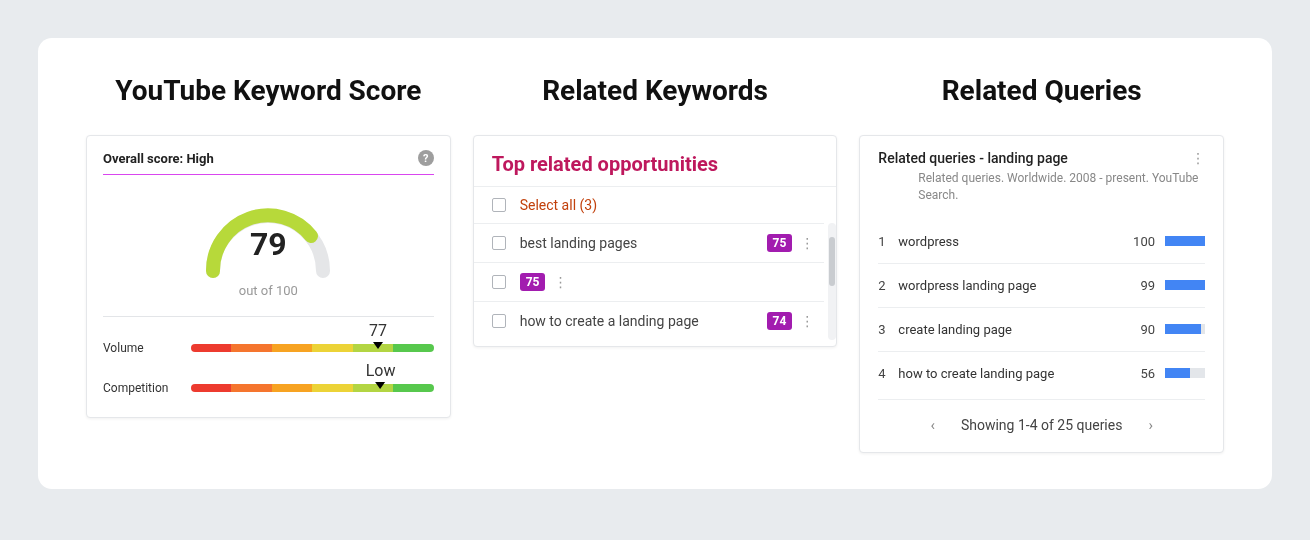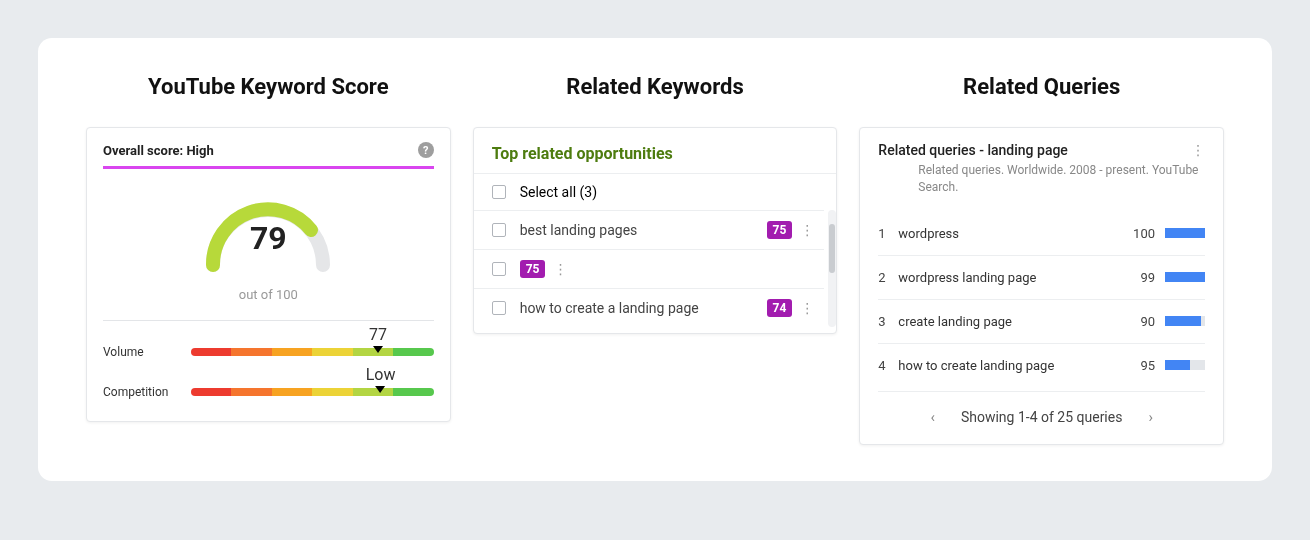--- a/index.html
+++ b/index.html
@@ -16,40 +16,40 @@
   padding: 36px 48px;
   display: flex;
   gap: 22px;
 }
 .column {
   flex: 1;
   display: flex;
   flex-direction: column;
 }
 .column-title {
-  font-size: 22px;
+  font-size: 28px;
   font-weight: 700;
   color: #111;
   text-align: center;
   margin-bottom: 28px;
 }
 .panel {
   background: #fff;
   border: 1px solid #e5e7ea;
   border-radius: 4px;
   box-shadow: 0 1px 3px rgba(0,0,0,0.06);
 }
 
 
 .score-panel { padding: 14px 16px 22px; }
 .score-header {
   display: flex;
   justify-content: space-between;
   align-items: center;
-  border-bottom: 3px solid #d946ef;
+  border-bottom: 1px solid #d946ef;
   padding-bottom: 8px;
   margin-bottom: 10px;
 }
 .score-header-text {
   font-size: 13px;
   font-weight: 700;
   color: #222;
 }
 .help-icon {
   width: 16px; height: 16px;
@@ -76,21 +76,21 @@
   position: absolute;
   top: 34px; left: 0; right: 0;
   text-align: center;
   font-size: 32px;
   font-weight: 700;
   color: #222;
 }
 .gauge-sub {
   font-size: 13px;
   color: #999;
-  margin-top: 12px;
+  margin-top: 2px;
   text-align: right;
 }
 .meter-row {
   display: flex;
   align-items: center;
   margin-top: 26px;
   font-size: 12px;
   color: #333;
   position: relative;
 }
@@ -124,42 +124,42 @@
   margin: 2px auto 0;
   width: 0; height: 0;
   border-left: 5px solid transparent;
   border-right: 5px solid transparent;
   border-top: 7px solid #000;
 }
 
 
 .kw-panel { padding: 14px 0 6px; }
 .kw-title {
-  font-size: 16px;
-  font-weight: 700;
-  color: #4d7c0f;
+  font-size: 20px;
+  font-weight: 700;
+  color: #be185d;
   padding: 2px 18px 10px;
 }
 .kw-row {
   display: flex;
   align-items: center;
   padding: 10px 10px 10px 18px;
   border-top: 1px solid #eceef0;
   font-size: 14px;
   color: #444;
 }
 .kw-checkbox {
   width: 14px; height: 14px;
   border: 1.5px solid #b0b4ba;
   border-radius: 2px;
   margin-right: 14px;
   flex-shrink: 0;
 }
 .kw-text { flex: 1; }
-.kw-select-text { color: #000000; }
+.kw-select-text { color: #c2410c; }
 .kw-score {
   background: #a21caf;
   color: #fff;
   font-size: 12px;
   font-weight: 700;
   padding: 2px 6px;
   border-radius: 3px;
   margin-right: 8px;
 }
 .kw-more {
@@ -357,21 +357,21 @@
             <span class="q-num">3</span>
             <span class="q-text">create landing page</span>
             <span class="q-val">90</span>
             <span class="q-bar">
               <span class="q-bar-fill" style="width: 90%;"></span>
             </span>
           </div>
           <div class="q-row">
             <span class="q-num">4</span>
             <span class="q-text">how to create landing page</span>
-            <span class="q-val">95</span>
+            <span class="q-val">56</span>
             <span class="q-bar">
               <span class="q-bar-fill" style="width: 63%;"></span>
             </span>
           </div>
         </div>
       <div class="q-pager">
         <span class="chev">‹</span>
         <span class="q-pager-text">Showing 1-4 of 25 queries</span>
         <span class="chev">›</span>
       </div>

